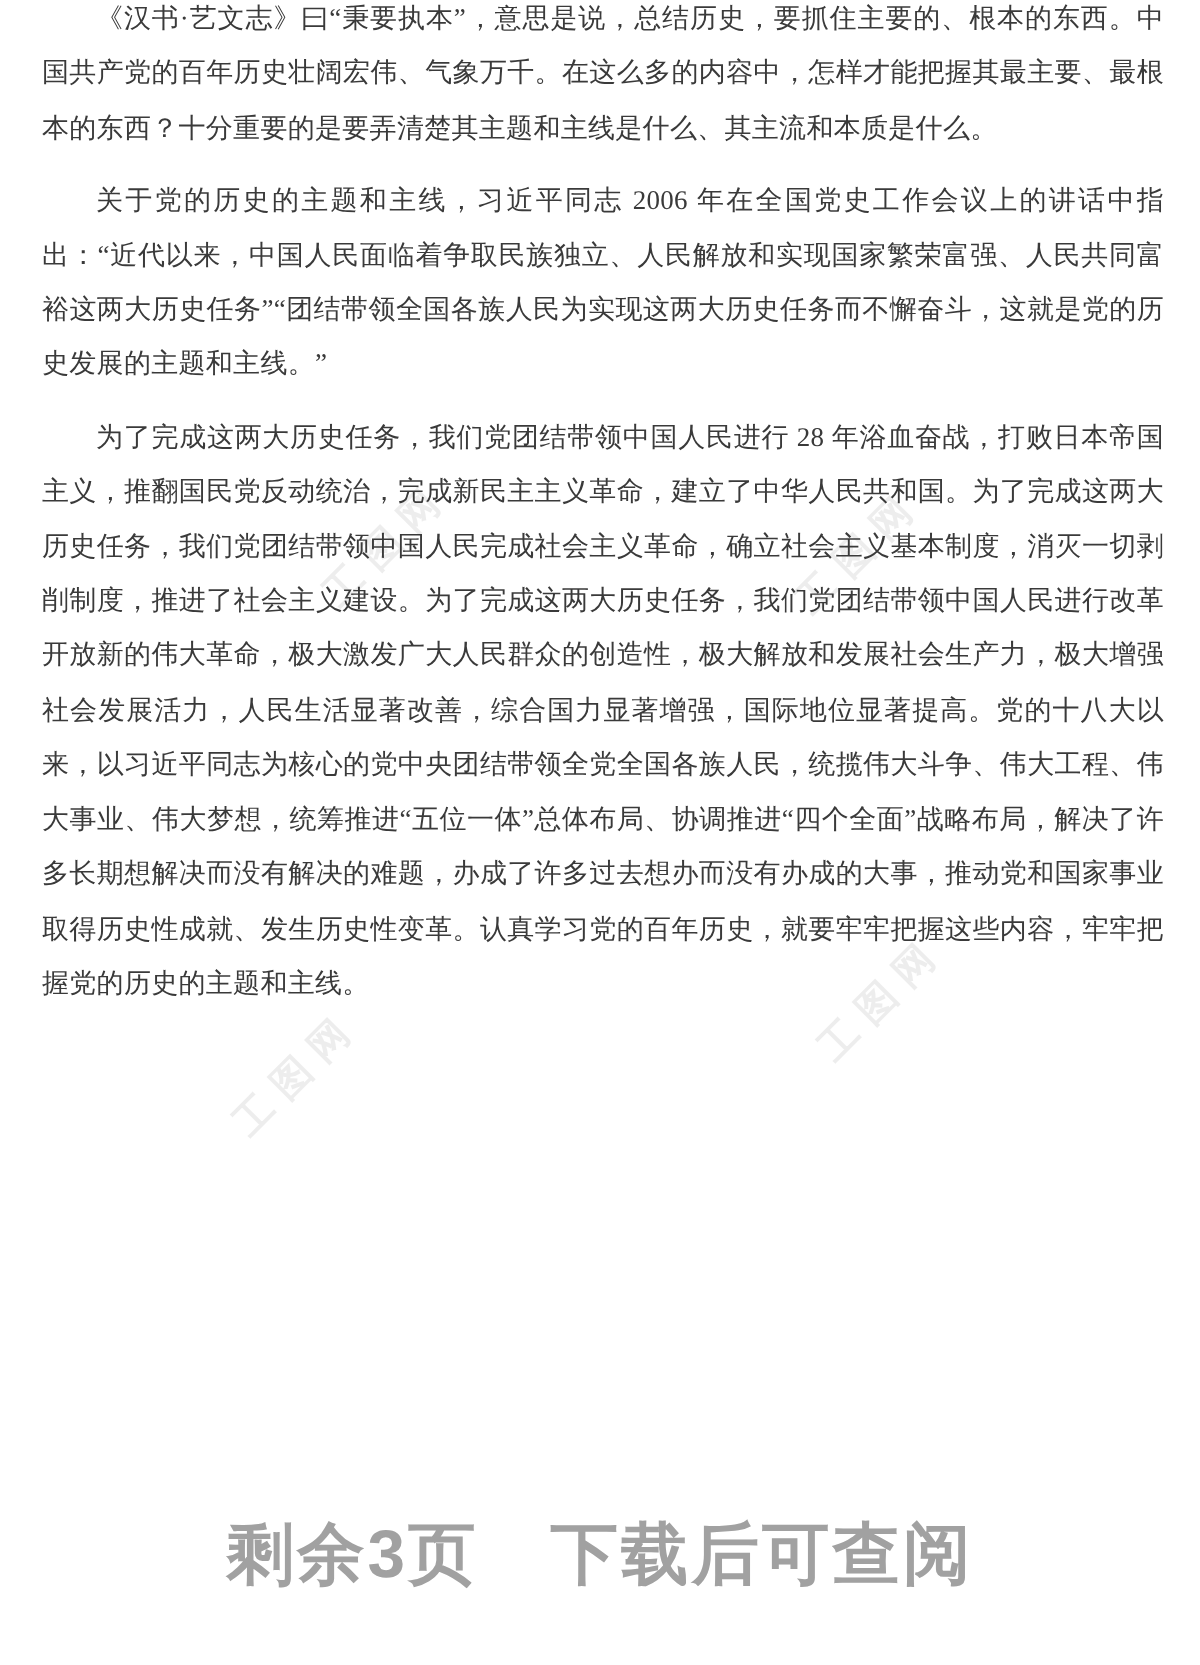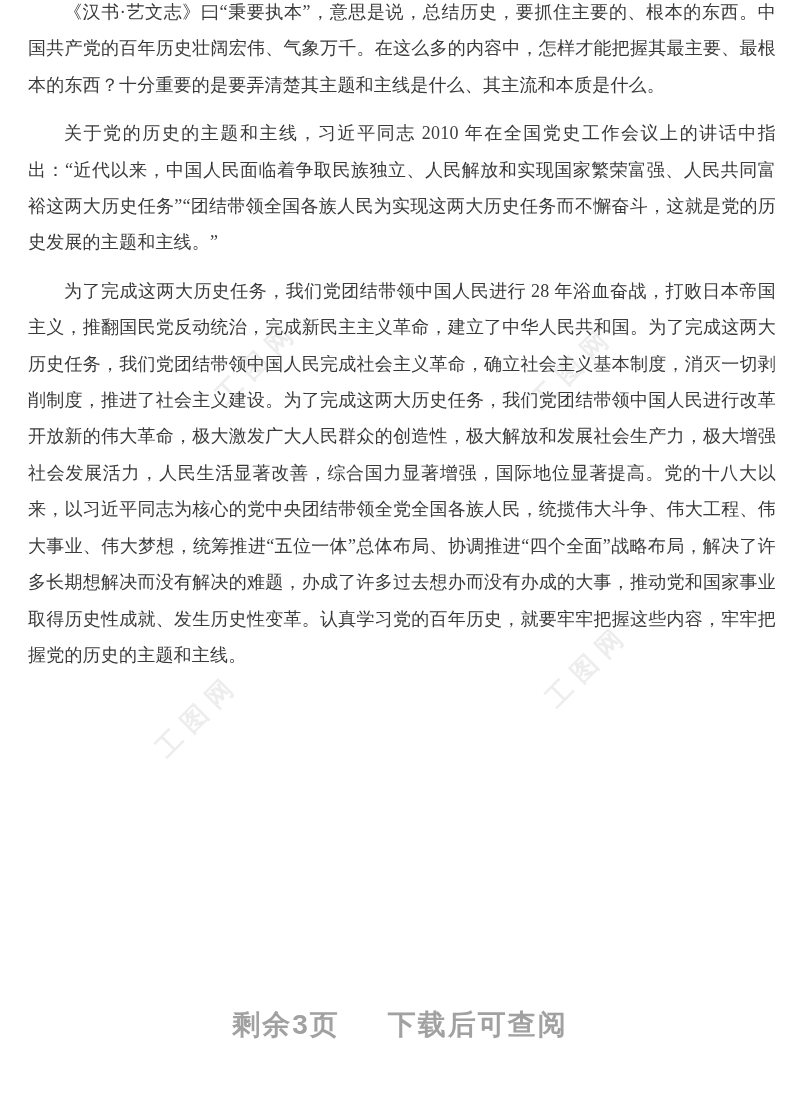--- a/index.html
+++ b/index.html
@@ -48,39 +48,39 @@
     user-select: none;
   }
   .page-footer {
     position: absolute;
     top: 1006px;
     left: 0;
     width: 800px;
     text-align: center;
     font-family: "Liberation Sans", sans-serif;
     font-weight: bold;
-    font-size: 28px;
+    font-size: 45px;
     color: #a1a1a1;
     letter-spacing: 2px;
     white-space: nowrap;
   }
   .page-footer .gap {
     display: inline-block;
     width: 48px;
   }
 </style>
 </head>
 <body>
 
 <span class="watermark" style="left:205px; top:345px;">工图网</span>
 <span class="watermark" style="left:520px; top:350px;">工图网</span>
 <span class="watermark" style="left:145px; top:698px;">工图网</span>
 <span class="watermark" style="left:535px; top:648px;">工图网</span>
 
 <div class="doc">
   <p>《汉书·艺文志》曰“秉要执本”，意思是说，总结历史，要抓住主要的、根本的东西。中国共产党的百年历史壮阔宏伟、气象万千。在这么多的内容中，怎样才能把握其最主要、最根本的东西？十分重要的是要弄清楚其主题和主线是什么、其主流和本质是什么。</p>
-  <p>关于党的历史的主题和主线，习近平同志 2010 年在全国党史工作会议上的讲话中指出：“近代以来，中国人民面临着争取民族独立、人民解放和实现国家繁荣富强、人民共同富裕这两大历史任务”“团结带领全国各族人民为实现这两大历史任务而不懈奋斗，这就是党的历史发展的主题和主线。”</p>
+  <p>关于党的历史的主题和主线，习近平同志 2006 年在全国党史工作会议上的讲话中指出：“近代以来，中国人民面临着争取民族独立、人民解放和实现国家繁荣富强、人民共同富裕这两大历史任务”“团结带领全国各族人民为实现这两大历史任务而不懈奋斗，这就是党的历史发展的主题和主线。”</p>
   <p>为了完成这两大历史任务，我们党团结带领中国人民进行 28 年浴血奋战，打败日本帝国主义，推翻国民党反动统治，完成新民主主义革命，建立了中华人民共和国。为了完成这两大历史任务，我们党团结带领中国人民完成社会主义革命，确立社会主义基本制度，消灭一切剥削制度，推进了社会主义建设。为了完成这两大历史任务，我们党团结带领中国人民进行改革开放新的伟大革命，极大激发广大人民群众的创造性，极大解放和发展社会生产力，极大增强社会发展活力，人民生活显著改善，综合国力显著增强，国际地位显著提高。党的十八大以来，以习近平同志为核心的党中央团结带领全党全国各族人民，统揽伟大斗争、伟大工程、伟大事业、伟大梦想，统筹推进“五位一体”总体布局、协调推进“四个全面”战略布局，解决了许多长期想解决而没有解决的难题，办成了许多过去想办而没有办成的大事，推动党和国家事业取得历史性成就、发生历史性变革。认真学习党的百年历史，就要牢牢把握这些内容，牢牢把握党的历史的主题和主线。</p>
 </div>
 
 <div class="page-footer">
   <span>剩余3页</span><span class="gap"></span><span>下载后可查阅</span>
 </div>
 
 </body></html>

